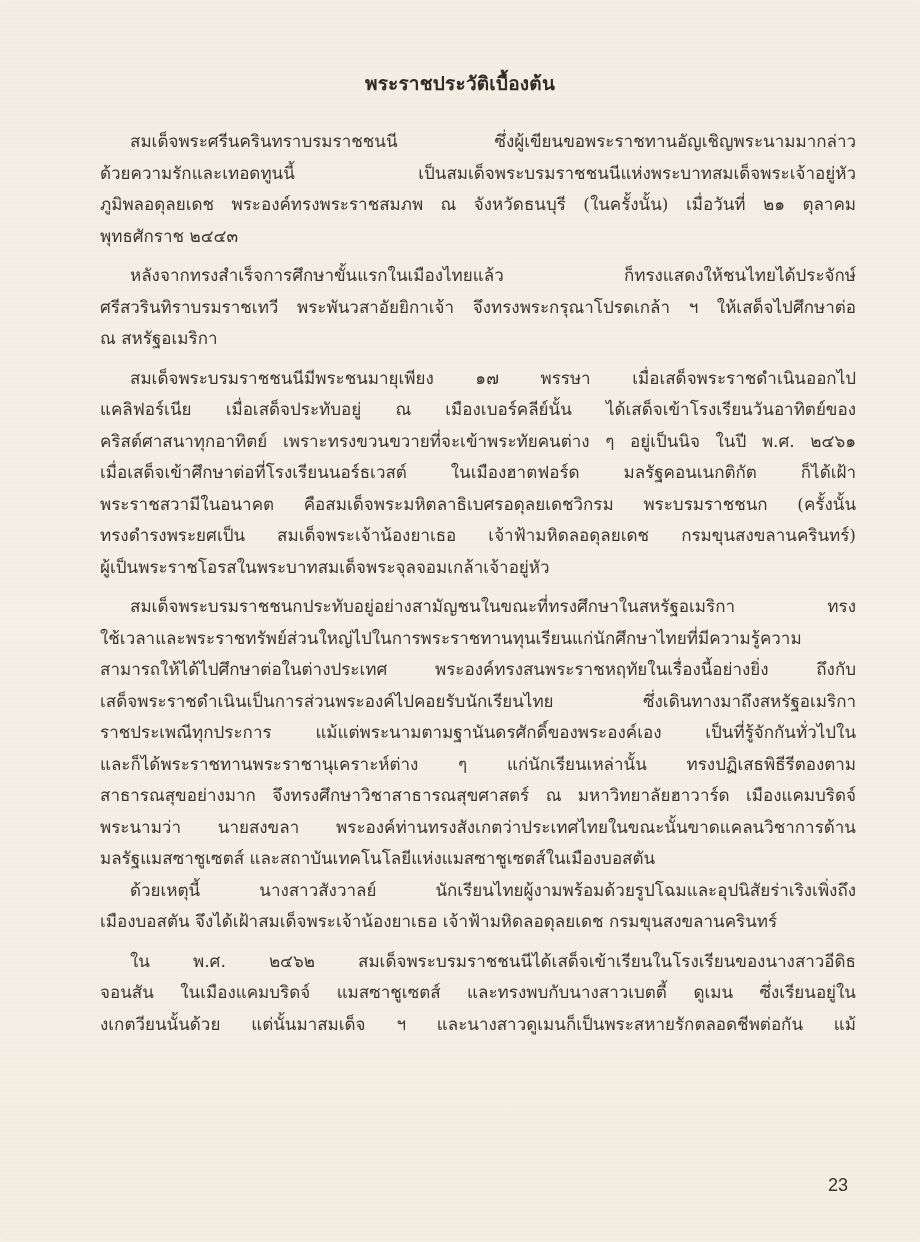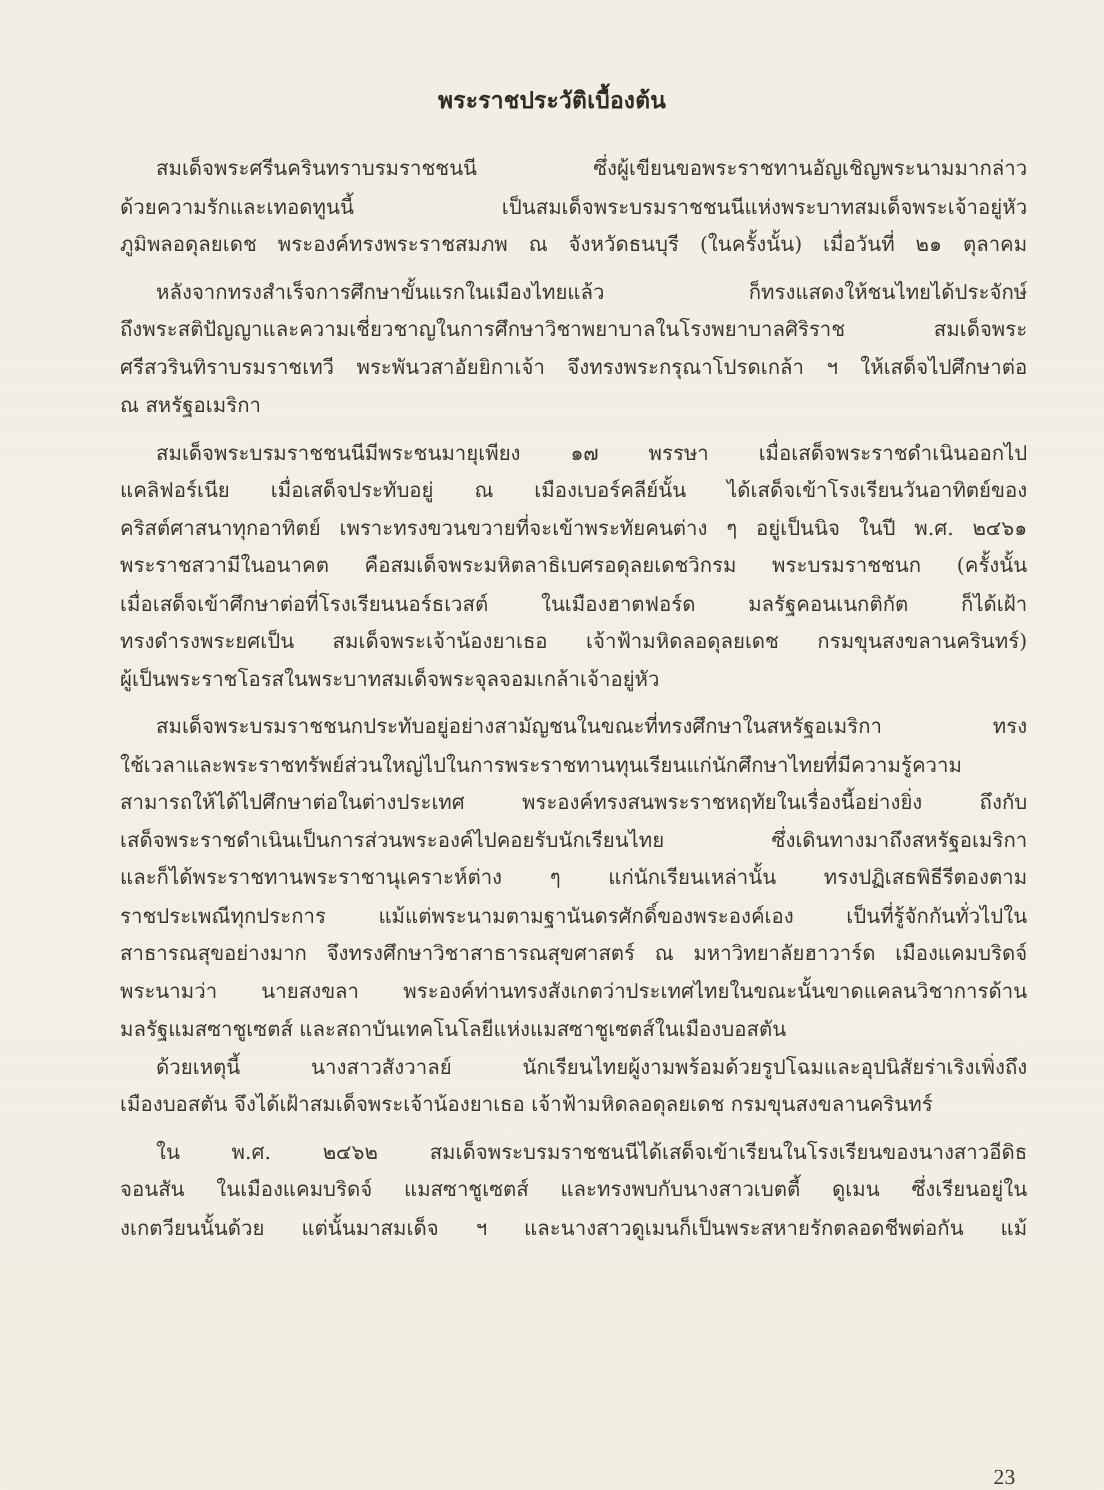--- a/index.html
+++ b/index.html
@@ -57,68 +57,67 @@
   .line.indent {
     padding-left: 30px;
   }
   .para-gap {
     height: 8px;
   }
   .page-number {
     position: absolute;
     left: 828px;
     top: 1175px;
-    font-family: Liberation Serif, serif;
+    font-family: Liberation Sans, sans-serif;
     font-size: 18px;
     color: #3a3631;
-    margin-top: 46px;
   }
 </style>
 </head>
 <body>
 
 <div class="page">
 
   <div class="title">พระราชประวัติเบื้องต้น</div>
 
   <div class="body-text">
 
     <div class="paragraph">
       <div class="line indent">สมเด็จพระศรีนครินทราบรมราชชนนี   ซึ่งผู้เขียนขอพระราชทานอัญเชิญพระนามมากล่าว</div>
       <div class="line">ด้วยความรักและเทอดทูนนี้         เป็นสมเด็จพระบรมราชชนนีแห่งพระบาทสมเด็จพระเจ้าอยู่หัว</div>
       <div class="line">ภูมิพลอดุลยเดช  พระองค์ทรงพระราชสมภพ ณ จังหวัดธนบุรี (ในครั้งนั้น)  เมื่อวันที่ ๒๑ ตุลาคม</div>
+      <div class="line last">พุทธศักราช  ๒๔๔๓</div>
     </div>
     <div class="para-gap"></div>
 
     <div class="paragraph">
       <div class="line indent">หลังจากทรงสำเร็จการศึกษาขั้นแรกในเมืองไทยแล้ว      ก็ทรงแสดงให้ชนไทยได้ประจักษ์</div>
-      <div class="line">ถึงพระสติปัญญาและความเชี่ยวชาญในการศึกษาวิชาพยาบาลในโรงพยาบาลศิริราช     สมเด็จพระ</div>
       <div class="line">ศรีสวรินทิราบรมราชเทวี  พระพันวสาอัยยิกาเจ้า  จึงทรงพระกรุณาโปรดเกล้า ฯ ให้เสด็จไปศึกษาต่อ</div>
       <div class="line last">ณ สหรัฐอเมริกา</div>
     </div>
     <div class="para-gap"></div>
 
     <div class="paragraph">
       <div class="line indent">สมเด็จพระบรมราชชนนีมีพระชนมายุเพียง ๑๗ พรรษา   เมื่อเสด็จพระราชดำเนินออกไป</div>
       <div class="line">แคลิฟอร์เนีย     เมื่อเสด็จประทับอยู่ ณ เมืองเบอร์คลีย์นั้น     ได้เสด็จเข้าโรงเรียนวันอาทิตย์ของ</div>
       <div class="line">คริสต์ศาสนาทุกอาทิตย์  เพราะทรงขวนขวายที่จะเข้าพระทัยคนต่าง ๆ อยู่เป็นนิจ  ในปี พ.ศ. ๒๔๖๑</div>
+      <div class="line">เมื่อเสด็จเข้าศึกษาต่อที่โรงเรียนนอร์ธเวสต์    ในเมืองฮาตฟอร์ด  มลรัฐคอนเนกติกัต   ก็ได้เฝ้า</div>
       <div class="line">พระราชสวามีในอนาคต  คือสมเด็จพระมหิตลาธิเบศรอดุลยเดชวิกรม  พระบรมราชชนก  (ครั้งนั้น</div>
-      <div class="line">เมื่อเสด็จเข้าศึกษาต่อที่โรงเรียนนอร์ธเวสต์    ในเมืองฮาตฟอร์ด  มลรัฐคอนเนกติกัต   ก็ได้เฝ้า</div>
       <div class="line">ทรงดำรงพระยศเป็น  สมเด็จพระเจ้าน้องยาเธอ   เจ้าฟ้ามหิดลอดุลยเดช  กรมขุนสงขลานครินทร์)</div>
       <div class="line last">ผู้เป็นพระราชโอรสในพระบาทสมเด็จพระจุลจอมเกล้าเจ้าอยู่หัว</div>
     </div>
     <div class="para-gap"></div>
 
     <div class="paragraph">
       <div class="line indent">สมเด็จพระบรมราชชนกประทับอยู่อย่างสามัญชนในขณะที่ทรงศึกษาในสหรัฐอเมริกา  ทรง</div>
       <div class="line">ใช้เวลาและพระราชทรัพย์ส่วนใหญ่ไปในการพระราชทานทุนเรียนแก่นักศึกษาไทยที่มีความรู้ความ</div>
       <div class="line">สามารถให้ได้ไปศึกษาต่อในต่างประเทศ    พระองค์ทรงสนพระราชหฤทัยในเรื่องนี้อย่างยิ่ง  ถึงกับ</div>
       <div class="line">เสด็จพระราชดำเนินเป็นการส่วนพระองค์ไปคอยรับนักเรียนไทย    ซึ่งเดินทางมาถึงสหรัฐอเมริกา</div>
+      <div class="line">ราชประเพณีทุกประการ   แม้แต่พระนามตามฐานันดรศักดิ์ของพระองค์เอง  เป็นที่รู้จักกันทั่วไปใน</div>
       <div class="line">และก็ได้พระราชทานพระราชานุเคราะห์ต่าง ๆ  แก่นักเรียนเหล่านั้น      ทรงปฏิเสธพิธีรีตองตาม</div>
-      <div class="line">ราชประเพณีทุกประการ   แม้แต่พระนามตามฐานันดรศักดิ์ของพระองค์เอง  เป็นที่รู้จักกันทั่วไปใน</div>
       <div class="line">สาธารณสุขอย่างมาก   จึงทรงศึกษาวิชาสาธารณสุขศาสตร์ ณ มหาวิทยาลัยฮาวาร์ด  เมืองแคมบริดจ์</div>
       <div class="line">พระนามว่า  นายสงขลา   พระองค์ท่านทรงสังเกตว่าประเทศไทยในขณะนั้นขาดแคลนวิชาการด้าน</div>
       <div class="line last">มลรัฐแมสซาชูเซตส์   และสถาบันเทคโนโลยีแห่งแมสซาชูเซตส์ในเมืองบอสตัน</div>
     </div>
 
     <div class="paragraph">
       <div class="line indent">ด้วยเหตุนี้   นางสาวสังวาลย์  นักเรียนไทยผู้งามพร้อมด้วยรูปโฉมและอุปนิสัยร่าเริงเพิ่งถึง</div>
       <div class="line last">เมืองบอสตัน   จึงได้เฝ้าสมเด็จพระเจ้าน้องยาเธอ  เจ้าฟ้ามหิดลอดุลยเดช  กรมขุนสงขลานครินทร์</div>
     </div>
     <div class="para-gap"></div>

